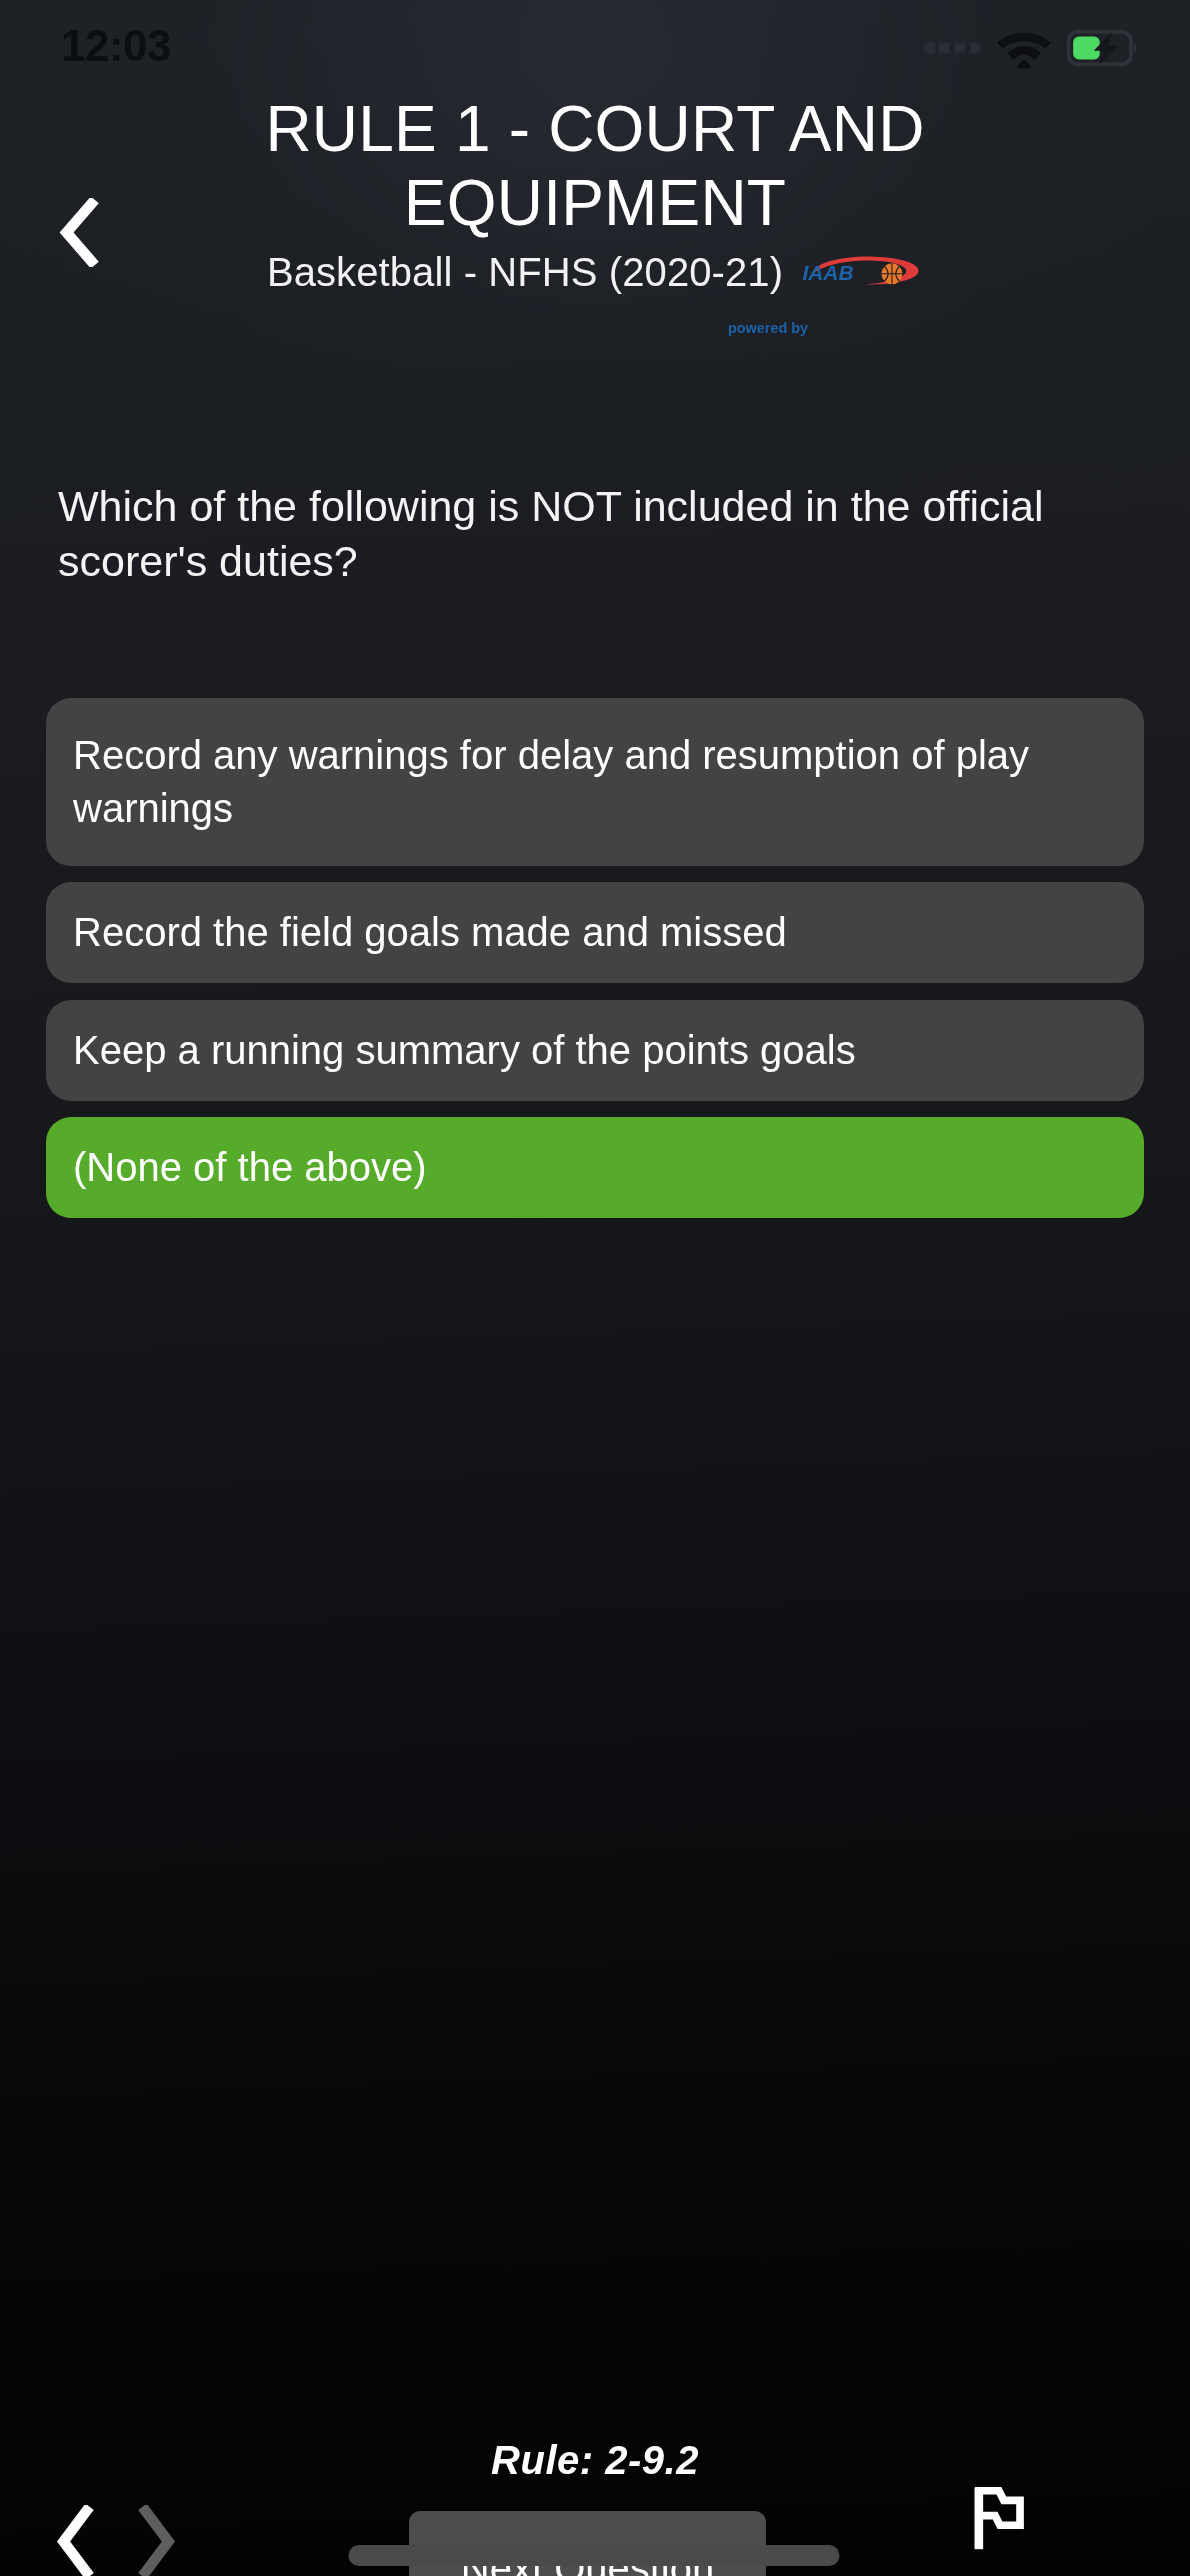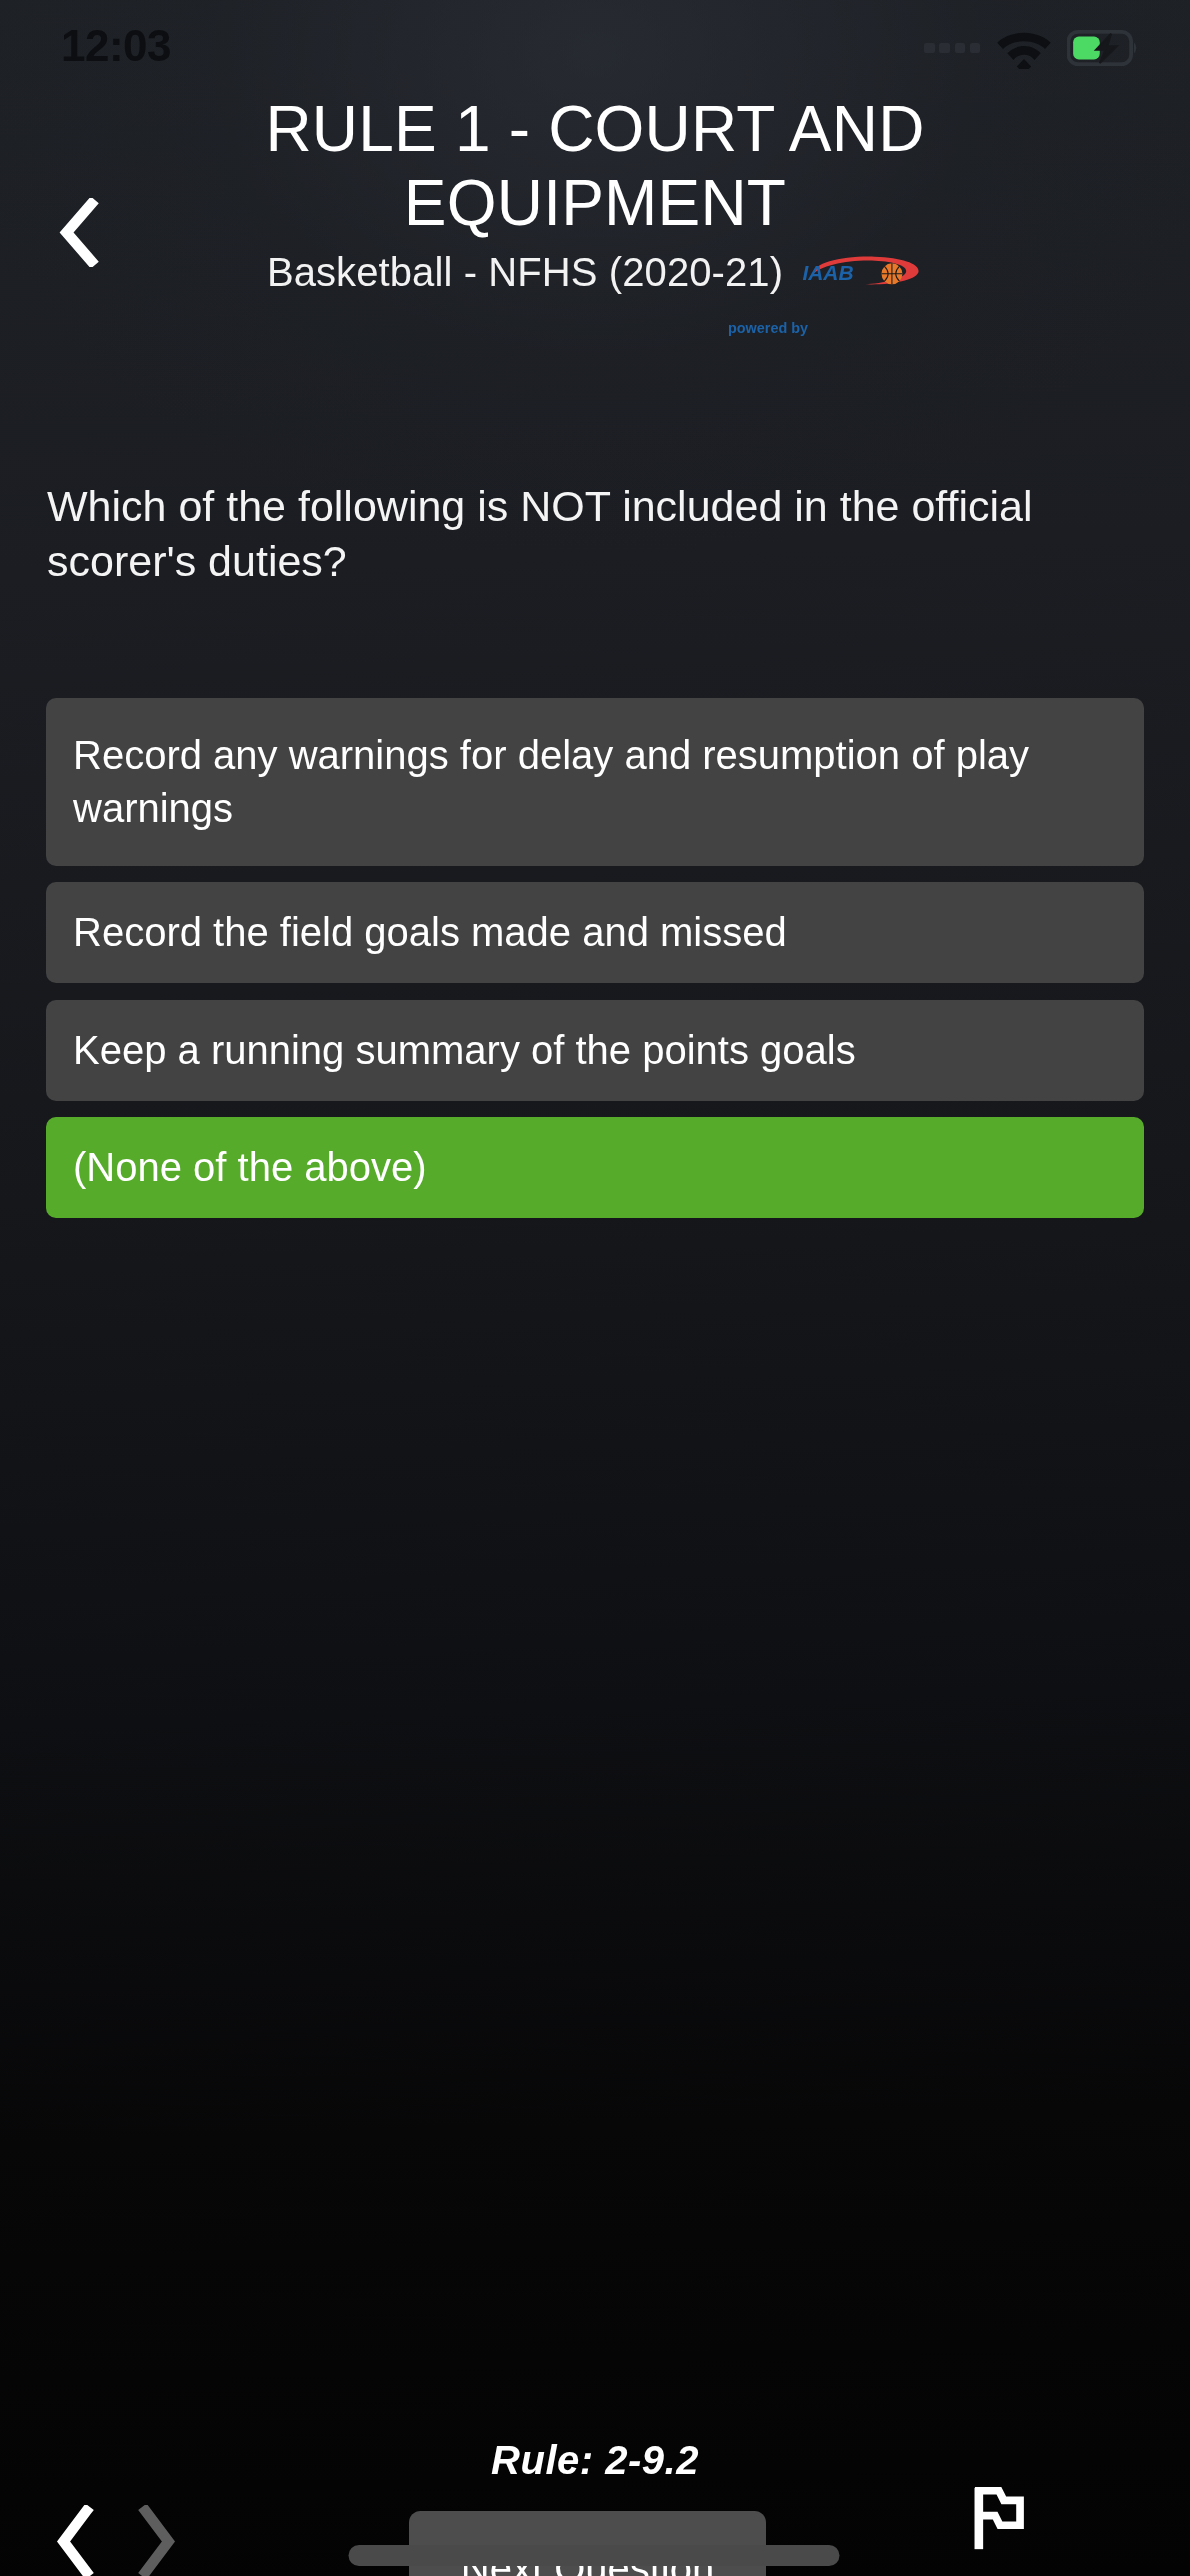--- a/index.html
+++ b/index.html
@@ -60,32 +60,32 @@
     display:flex; align-items:center; justify-content:center; gap:15px;
   }
   #header-subtitle {
     font-size:40px; font-weight:400; color:#f2f2f2;
     letter-spacing:0.1px; white-space:nowrap;
   }
   #brand-logo { display:block; margin-bottom:3.8px; }
 
   
   #question-text {
-    position:absolute; left:47px; top:479px; width:1025px;
+    position:absolute; left:58px; top:479px; width:1025px;
     font-size:43px; line-height:1.28; color:#f4f4f4; font-weight:400;
   }
 
   
   #options-list {
     position:absolute; left:46px; top:698px; width:1098px;
   }
   .option-card {
     width:1098px;
     background:#434343;
-    border-radius:10px;
+    border-radius:25px;
     margin-bottom:16.3px;
     display:flex; align-items:center;
     padding:0 27px;
     cursor:pointer;
   }
   .option-card.two-line { min-height:168px; }
   .option-card.one-line { min-height:101px; }
   .option-card.selected { background:#57ab2b; }
   .option-label {
     font-size:40px; line-height:1.32; color:#ffffff; font-weight:400;

